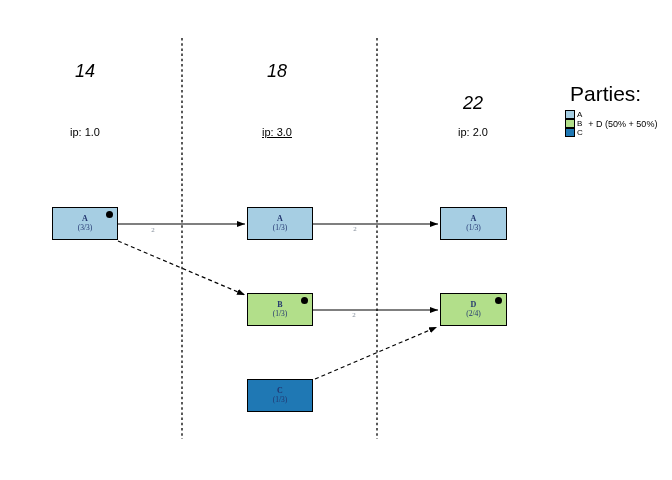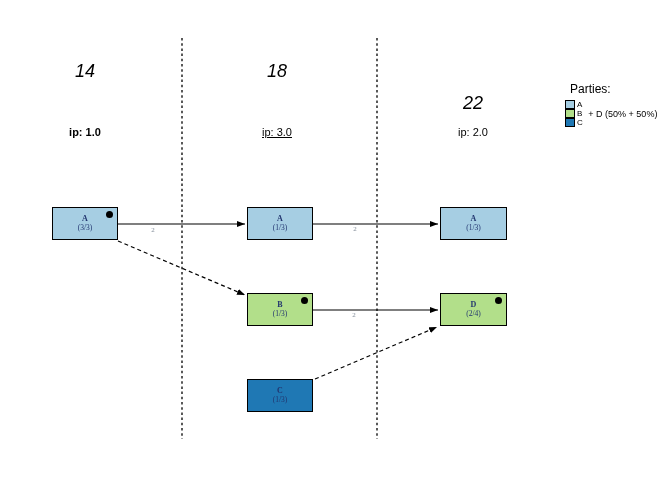--- a/index.html
+++ b/index.html
@@ -2,40 +2,40 @@
 <html><head>
 <meta charset="utf-8">
 <style>
   html,body{margin:0;padding:0;background:#fff;}
   #canvas{position:relative;width:672px;height:480px;background:#ffffff;overflow:hidden;
           font-family:"Liberation Sans", sans-serif;}
   #edges-svg{position:absolute;left:0;top:0;}
   .year-label{position:absolute;top:61px;width:80px;text-align:center;font-size:18px;color:#000;font-style:italic;}
   #year-0{left:45px;} #year-1{left:237px;} #year-2{left:433px;margin-top:32px;}
   .ip-label{position:absolute;top:126px;width:80px;text-align:center;font-size:11px;color:#000;}
-  #ip-0{left:45px;font-weight:bold;} #ip-1{left:237px;text-decoration:underline;} #ip-2{left:433px;}
+  #ip-0{left:45px;} #ip-1{left:237px;text-decoration:underline;} #ip-2{left:433px;}
   .node{position:absolute;width:66px;height:33px;border:1.5px solid #000;box-sizing:border-box;
         display:flex;flex-direction:column;align-items:center;justify-content:center;
         font-family:"Liberation Serif", serif;color:#22356f;line-height:8px;}
   #n0{left:52px;top:207px;}
   #n1{left:247px;top:207px;}
   #n2{left:440px;top:207px;width:67px;}
   #n3{left:247px;top:293px;}
   #n4{left:440px;top:293px;width:67px;}
   #n5{left:247px;top:379px;}
   .nparty{font-size:8px;font-weight:700;}
   .nshare{font-size:7.5px;margin-top:1px;text-align:right;}
   .dot{position:absolute;top:3px;right:4px;width:7px;height:7px;border-radius:50%;background:#000;}
   .elabel{position:absolute;width:12px;text-align:center;font-size:7px;
           font-family:"Liberation Serif", serif;color:#828c99;}
   #el0{left:147px;top:226px;}
   #el1{left:349px;top:225px;}
   #el2{left:348px;top:311px;}
   #legend{position:absolute;left:565px;top:82px;}
-  .legend-title{font-size:12px;color:#000;margin:0 0 4px 5px;white-space:nowrap;}
+  .legend-title{font-size:21px;color:#000;margin:0 0 4px 5px;white-space:nowrap;}
   .legend-row{display:flex;align-items:center;height:9px;line-height:8px;}
   .swatch{width:10px;height:9px;border:1px solid #000;box-sizing:border-box;flex:none;}
   .legend-label{font-size:8px;color:#000;margin-left:2px;}
   .legend-suffix{font-size:9px;color:#000;margin-left:6px;white-space:nowrap;}
 </style>
 </head>
 <body>
 
 <div id="canvas">
 

